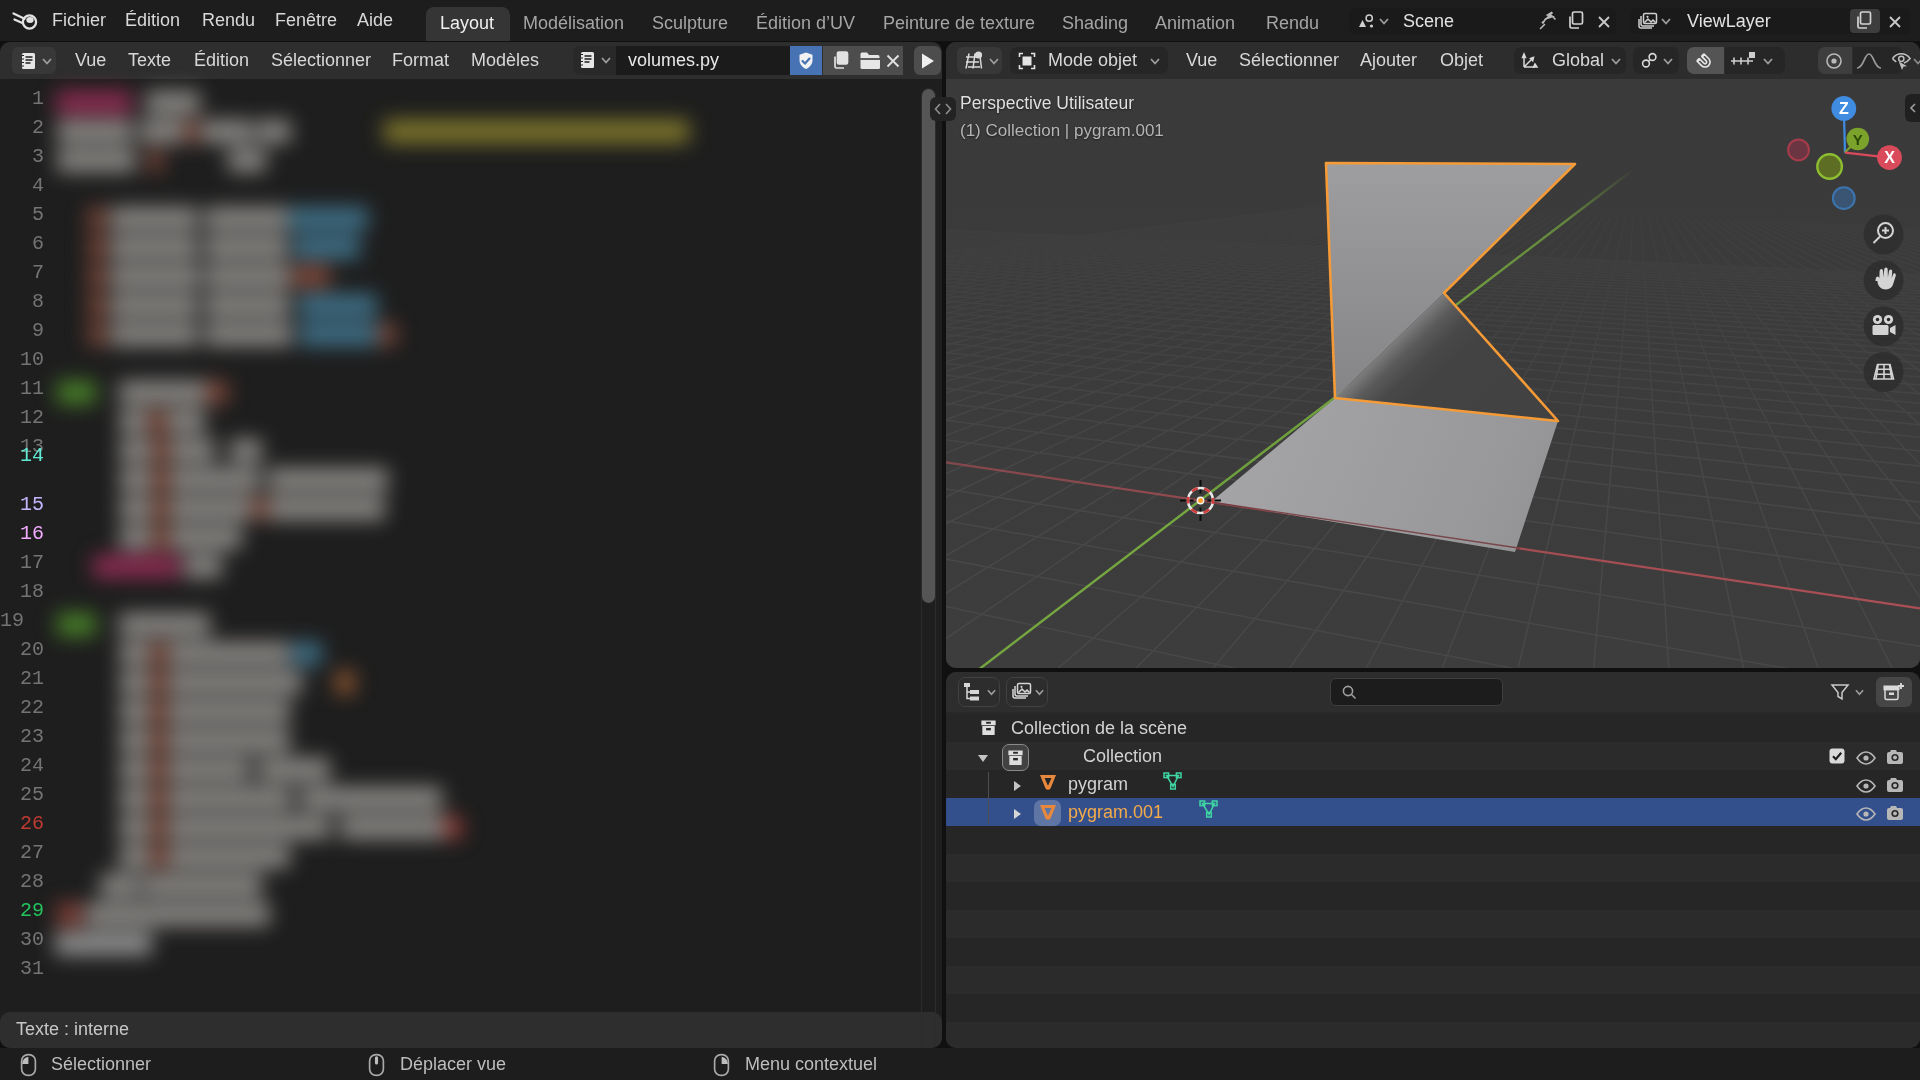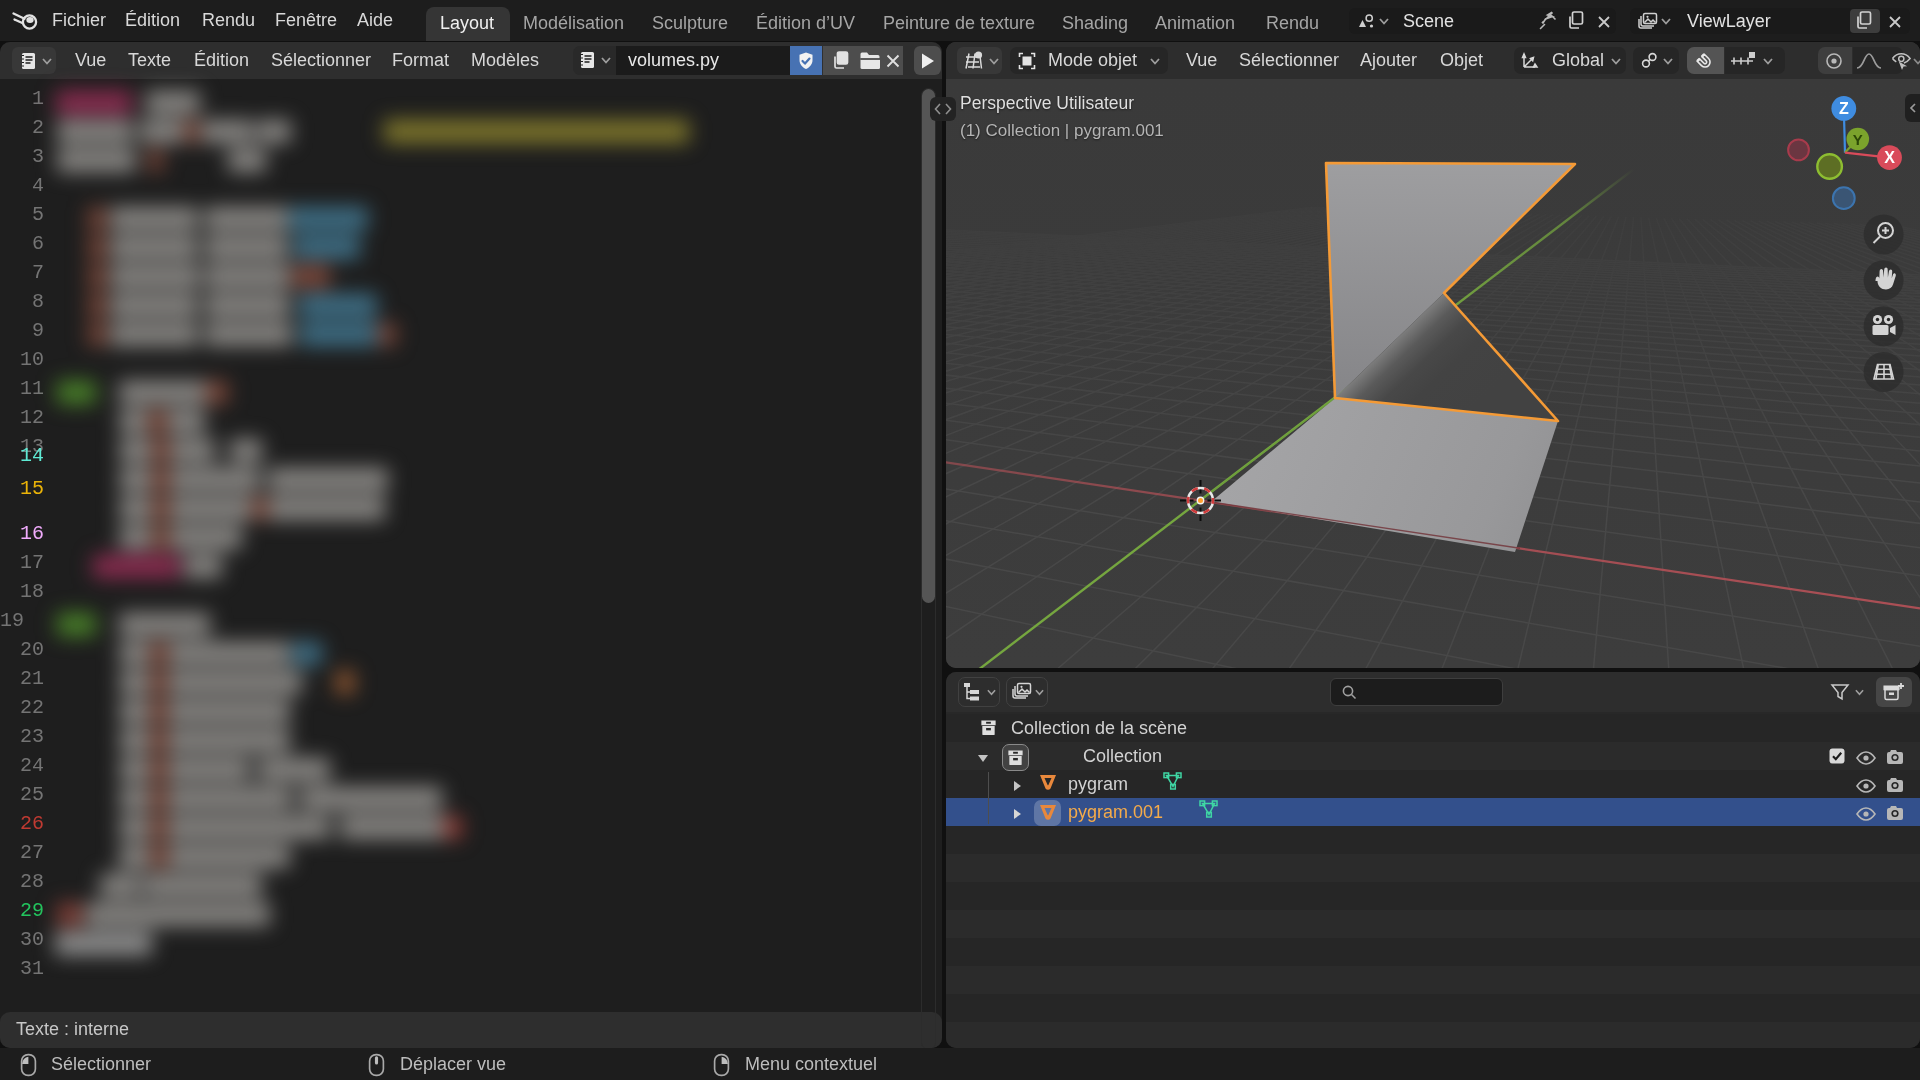--- a/index.html
+++ b/index.html
@@ -155,21 +155,21 @@
 <div class="abs" style="left:0;top:162px;width:44px;text-align:right;font-family:'Liberation Mono',monospace;font-size:20px;line-height:22px;color:#747474;">5</div>
 <div class="abs" style="left:0;top:191px;width:44px;text-align:right;font-family:'Liberation Mono',monospace;font-size:20px;line-height:22px;color:#747474;">6</div>
 <div class="abs" style="left:0;top:220px;width:44px;text-align:right;font-family:'Liberation Mono',monospace;font-size:20px;line-height:22px;color:#747474;">7</div>
 <div class="abs" style="left:0;top:249px;width:44px;text-align:right;font-family:'Liberation Mono',monospace;font-size:20px;line-height:22px;color:#747474;">8</div>
 <div class="abs" style="left:0;top:278px;width:44px;text-align:right;font-family:'Liberation Mono',monospace;font-size:20px;line-height:22px;color:#747474;">9</div>
 <div class="abs" style="left:0;top:307px;width:44px;text-align:right;font-family:'Liberation Mono',monospace;font-size:20px;line-height:22px;color:#747474;">10</div>
 <div class="abs" style="left:0;top:336px;width:44px;text-align:right;font-family:'Liberation Mono',monospace;font-size:20px;line-height:22px;color:#747474;">11</div>
 <div class="abs" style="left:0;top:365px;width:44px;text-align:right;font-family:'Liberation Mono',monospace;font-size:20px;line-height:22px;color:#747474;">12</div>
 <div class="abs" style="left:0;top:394px;width:44px;text-align:right;font-family:'Liberation Mono',monospace;font-size:20px;line-height:22px;color:#747474;">13</div>
 <div class="abs" style="left:0;top:403px;width:44px;text-align:right;font-family:'Liberation Mono',monospace;font-size:20px;line-height:22px;color:#5eead4;">14</div>
-<div class="abs" style="left:0;top:436px;width:44px;text-align:right;font-family:'Liberation Mono',monospace;font-size:20px;line-height:22px;color:#eab308;">15</div>
+<div class="abs" style="left:0;top:452px;width:44px;text-align:right;font-family:'Liberation Mono',monospace;font-size:20px;line-height:22px;color:#c4b5fd;">15</div>
 <div class="abs" style="left:0;top:481px;width:44px;text-align:right;font-family:'Liberation Mono',monospace;font-size:20px;line-height:22px;color:#f0abfc;">16</div>
 <div class="abs" style="left:0;top:510px;width:44px;text-align:right;font-family:'Liberation Mono',monospace;font-size:20px;line-height:22px;color:#747474;">17</div>
 <div class="abs" style="left:0;top:539px;width:44px;text-align:right;font-family:'Liberation Mono',monospace;font-size:20px;line-height:22px;color:#747474;">18</div>
 <div class="abs" style="left:0;top:568px;width:44px;text-align:left;font-family:'Liberation Mono',monospace;font-size:20px;line-height:22px;color:#747474;">19</div>
 <div class="abs" style="left:0;top:597px;width:44px;text-align:right;font-family:'Liberation Mono',monospace;font-size:20px;line-height:22px;color:#747474;">20</div>
 <div class="abs" style="left:0;top:626px;width:44px;text-align:right;font-family:'Liberation Mono',monospace;font-size:20px;line-height:22px;color:#747474;">21</div>
 <div class="abs" style="left:0;top:655px;width:44px;text-align:right;font-family:'Liberation Mono',monospace;font-size:20px;line-height:22px;color:#747474;">22</div>
 <div class="abs" style="left:0;top:684px;width:44px;text-align:right;font-family:'Liberation Mono',monospace;font-size:20px;line-height:22px;color:#747474;">23</div>
 <div class="abs" style="left:0;top:713px;width:44px;text-align:right;font-family:'Liberation Mono',monospace;font-size:20px;line-height:22px;color:#747474;">24</div>
 <div class="abs" style="left:0;top:742px;width:44px;text-align:right;font-family:'Liberation Mono',monospace;font-size:20px;line-height:22px;color:#747474;">25</div>

